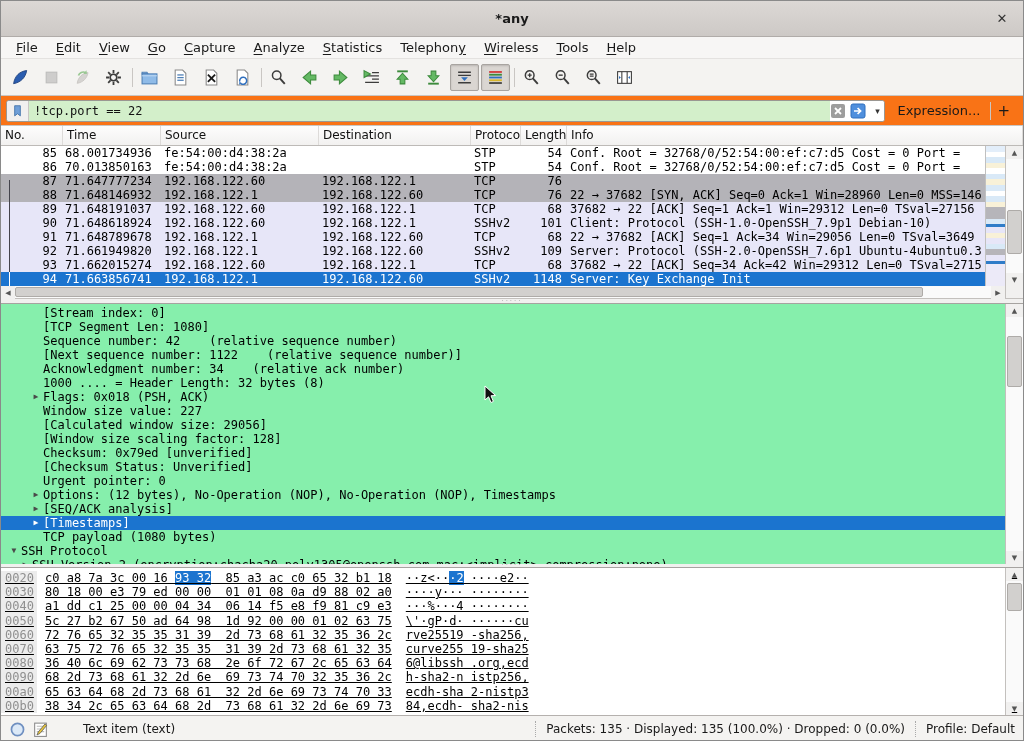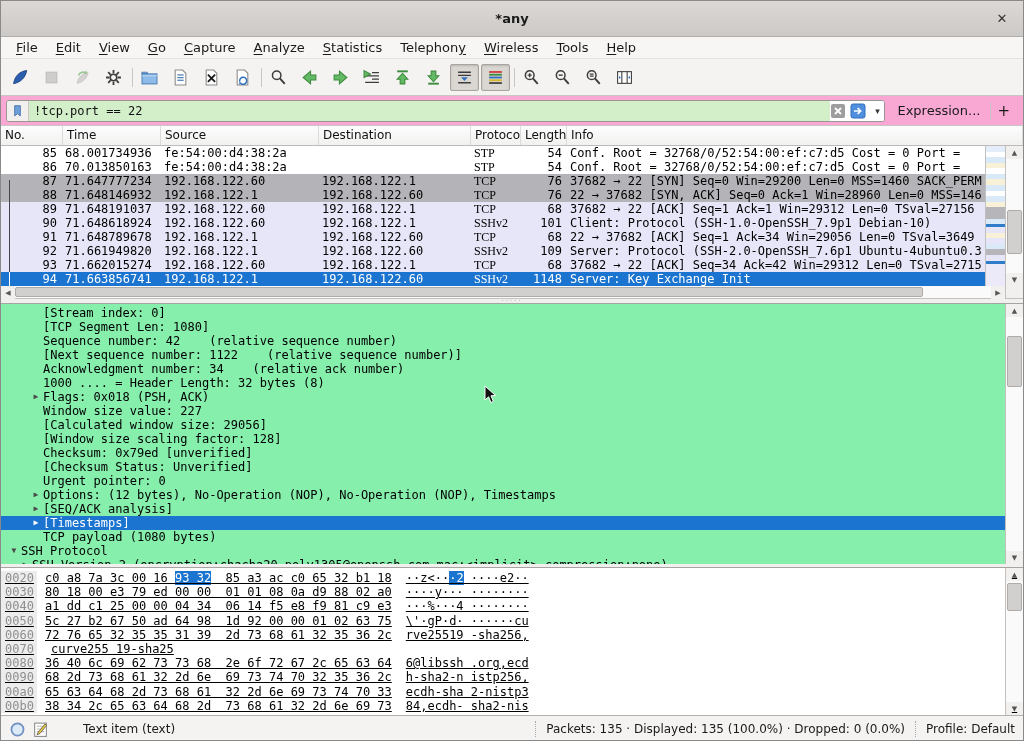--- a/index.html
+++ b/index.html
@@ -26,21 +26,21 @@
   .tbtn { width:29px; height:27px; display:flex; align-items:center; justify-content:center;
           border:1px solid transparent; border-radius:2px; margin:0 1px; }
   .tbtn svg { width:17px; height:17px; }
   .tbtn.disabled { opacity:.5; }
   .tbtn.pressed { background:#dad6d2; border:1px solid #a8a4a0; box-shadow:inset 0 1px 2px rgba(0,0,0,.15); }
   .tbtn.group-start { margin-left:6px; position:relative; }
   .tbtn.group-start::before { content:""; position:absolute; left:-4px; top:3px; bottom:3px;
           border-left:1px solid #c9c6c3; }
 
   
-  .filterbar { height:30px; background:#f9a8d4; border-bottom:1px solid #c9c6c3; display:flex;
+  .filterbar { height:30px; background:#f97316; border-bottom:1px solid #c9c6c3; display:flex;
                align-items:center; padding:0 5px; }
   .filter-field { flex:1; height:22px; border:1px solid #9a9792; border-radius:3px; background:#fff;
                   display:flex; align-items:center; overflow:hidden; }
   .filter-bookmark { width:22px; height:100%; background:#f1f0ef; border-right:1px solid #c9c6c3;
                   display:flex; align-items:center; justify-content:center; }
   .filter-bookmark svg { width:13px; height:14px; }
   .filter-green { flex:1; height:100%; background:#d3efca; display:flex; align-items:center; padding-left:5px; }
   .filter-text { font-family:"DejaVu Sans Mono","Liberation Mono",monospace; font-size:12px; color:#111; }
   .filter-btn { width:18px; height:16px; margin-right:2px; }
   .filter-btn svg { width:16px; height:16px; }
@@ -57,21 +57,21 @@
                white-space:nowrap; }
   .h-no{width:62px;} .h-time{width:98px;} .h-src{width:158px;} .h-dst{width:152px;}
   .h-proto{width:50px;} .h-len{width:46px;} .h-info{flex:1;}
 
   .pl-body { height:140px; display:flex; background:#fff; }
   .pl-rows { width:986px; font-family:"DejaVu Sans Mono","Liberation Mono",monospace; font-size:12px; }
   .pl-row { height:14px; line-height:14px; display:flex; white-space:nowrap; color:#000; }
   .pl-row span { overflow:hidden; }
   .col-no{width:62px; text-align:right; padding-right:6px; position:relative;}
   .col-time{width:98px; padding-left:2px;} .col-src{width:158px; padding-left:3px;}
-  .col-dst{width:152px; padding-left:3px;} .col-proto{width:50px; padding-left:3px;font-family:Liberation Serif, serif;}
+  .col-dst{width:152px; padding-left:3px;} .col-proto{width:50px; padding-left:3px;}
   .col-len{width:46px; text-align:right; padding-right:5px;} .col-info{flex:1; padding-left:3px;}
   .c-gray{background:#b4b3b8;} .c-lav{background:#e7e6f8;}
   .c-sel{background:#1b74cf;} .c-sel span{color:#fff;}
   .pl-row.rel .col-no::before{content:""; position:absolute; left:8px; top:0; bottom:0;
       border-left:1px solid #44444c;}
   .pl-row.rel-start .col-no::before{top:6px;}
   .pl-row.c-sel .col-no::before{border-left-color:#fff;}
 
   .minimap { width:20px; border-left:1px solid #c0c0c0; display:flex; flex-direction:column; }
   .minimap div { width:100%; }
@@ -342,21 +342,20 @@
           <span class="col-len">54</span>
           <span class="col-info">Conf. Root = 32768/0/52:54:00:ef:c7:d5  Cost = 0  Port = </span>
         </div>
         <div class="pl-row c-gray rel rel-start">
           <span class="col-no">87</span>
           <span class="col-time">71.647777234</span>
           <span class="col-src">192.168.122.60</span>
           <span class="col-dst">192.168.122.1</span>
           <span class="col-proto">TCP</span>
           <span class="col-len">76</span>
-          <span class="col-info">37682 → 22 [SYN] Seq=0 Win=29200 Len=0 MSS=1460 SACK_PERM</span>
         </div>
         <div class="pl-row c-gray rel">
           <span class="col-no">88</span>
           <span class="col-time">71.648146932</span>
           <span class="col-src">192.168.122.1</span>
           <span class="col-dst">192.168.122.60</span>
           <span class="col-proto">TCP</span>
           <span class="col-len">76</span>
           <span class="col-info">22 → 37682 [SYN, ACK] Seq=0 Ack=1 Win=28960 Len=0 MSS=146</span>
         </div>
@@ -500,21 +499,21 @@
       <span class="dots">·····</span>
     </div>
 
   <div class="hexpane">
     <div class="hx-rows" id="hx-rows">
         <div class="hxrow"><span class="hx-off">0020</span><span class="hx-bytes">c0 a8 7a 3c 00 16 <span class="hx-hl">93 32</span>  85 a3 ac c0 65 32 b1 18</span><span class="hx-ascii">··z&lt;··<span class="hx-hl">·2</span> ····e2··</span></div>
         <div class="hxrow"><span class="hx-off">0030</span><span class="hx-bytes">80 18 00 e3 79 ed 00 00  01 01 08 0a d9 88 02 a0</span><span class="hx-ascii">····y··· ········</span></div>
         <div class="hxrow"><span class="hx-off">0040</span><span class="hx-bytes">a1 dd c1 25 00 00 04 34  06 14 f5 e8 f9 81 c9 e3</span><span class="hx-ascii">···%···4 ········</span></div>
         <div class="hxrow"><span class="hx-off">0050</span><span class="hx-bytes">5c 27 b2 67 50 ad 64 98  1d 92 00 00 01 02 63 75</span><span class="hx-ascii">\'·gP·d· ······cu</span></div>
         <div class="hxrow"><span class="hx-off">0060</span><span class="hx-bytes">72 76 65 32 35 35 31 39  2d 73 68 61 32 35 36 2c</span><span class="hx-ascii">rve25519 -sha256,</span></div>
-        <div class="hxrow"><span class="hx-off">0070</span><span class="hx-ascii">curve255 19-sha25</span></div>
+        <div class="hxrow"><span class="hx-off">0070</span><span class="hx-bytes">63 75 72 76 65 32 35 35  31 39 2d 73 68 61 32 35</span><span class="hx-ascii">curve255 19-sha25</span></div>
         <div class="hxrow"><span class="hx-off">0080</span><span class="hx-bytes">36 40 6c 69 62 73 73 68  2e 6f 72 67 2c 65 63 64</span><span class="hx-ascii">6@libssh .org,ecd</span></div>
         <div class="hxrow"><span class="hx-off">0090</span><span class="hx-bytes">68 2d 73 68 61 32 2d 6e  69 73 74 70 32 35 36 2c</span><span class="hx-ascii">h-sha2-n istp256,</span></div>
         <div class="hxrow"><span class="hx-off">00a0</span><span class="hx-bytes">65 63 64 68 2d 73 68 61  32 2d 6e 69 73 74 70 33</span><span class="hx-ascii">ecdh-sha 2-nistp3</span></div>
         <div class="hxrow"><span class="hx-off">00b0</span><span class="hx-bytes">38 34 2c 65 63 64 68 2d  73 68 61 32 2d 6e 69 73</span><span class="hx-ascii">84,ecdh- sha2-nis</span></div>
       </div>
     <div class="vsb">
       <div class="sb-btn">▲</div>
       <div class="sb-track">
         <div class="sb-thumb" style="top:2%; height:23%;"></div>
       </div>

